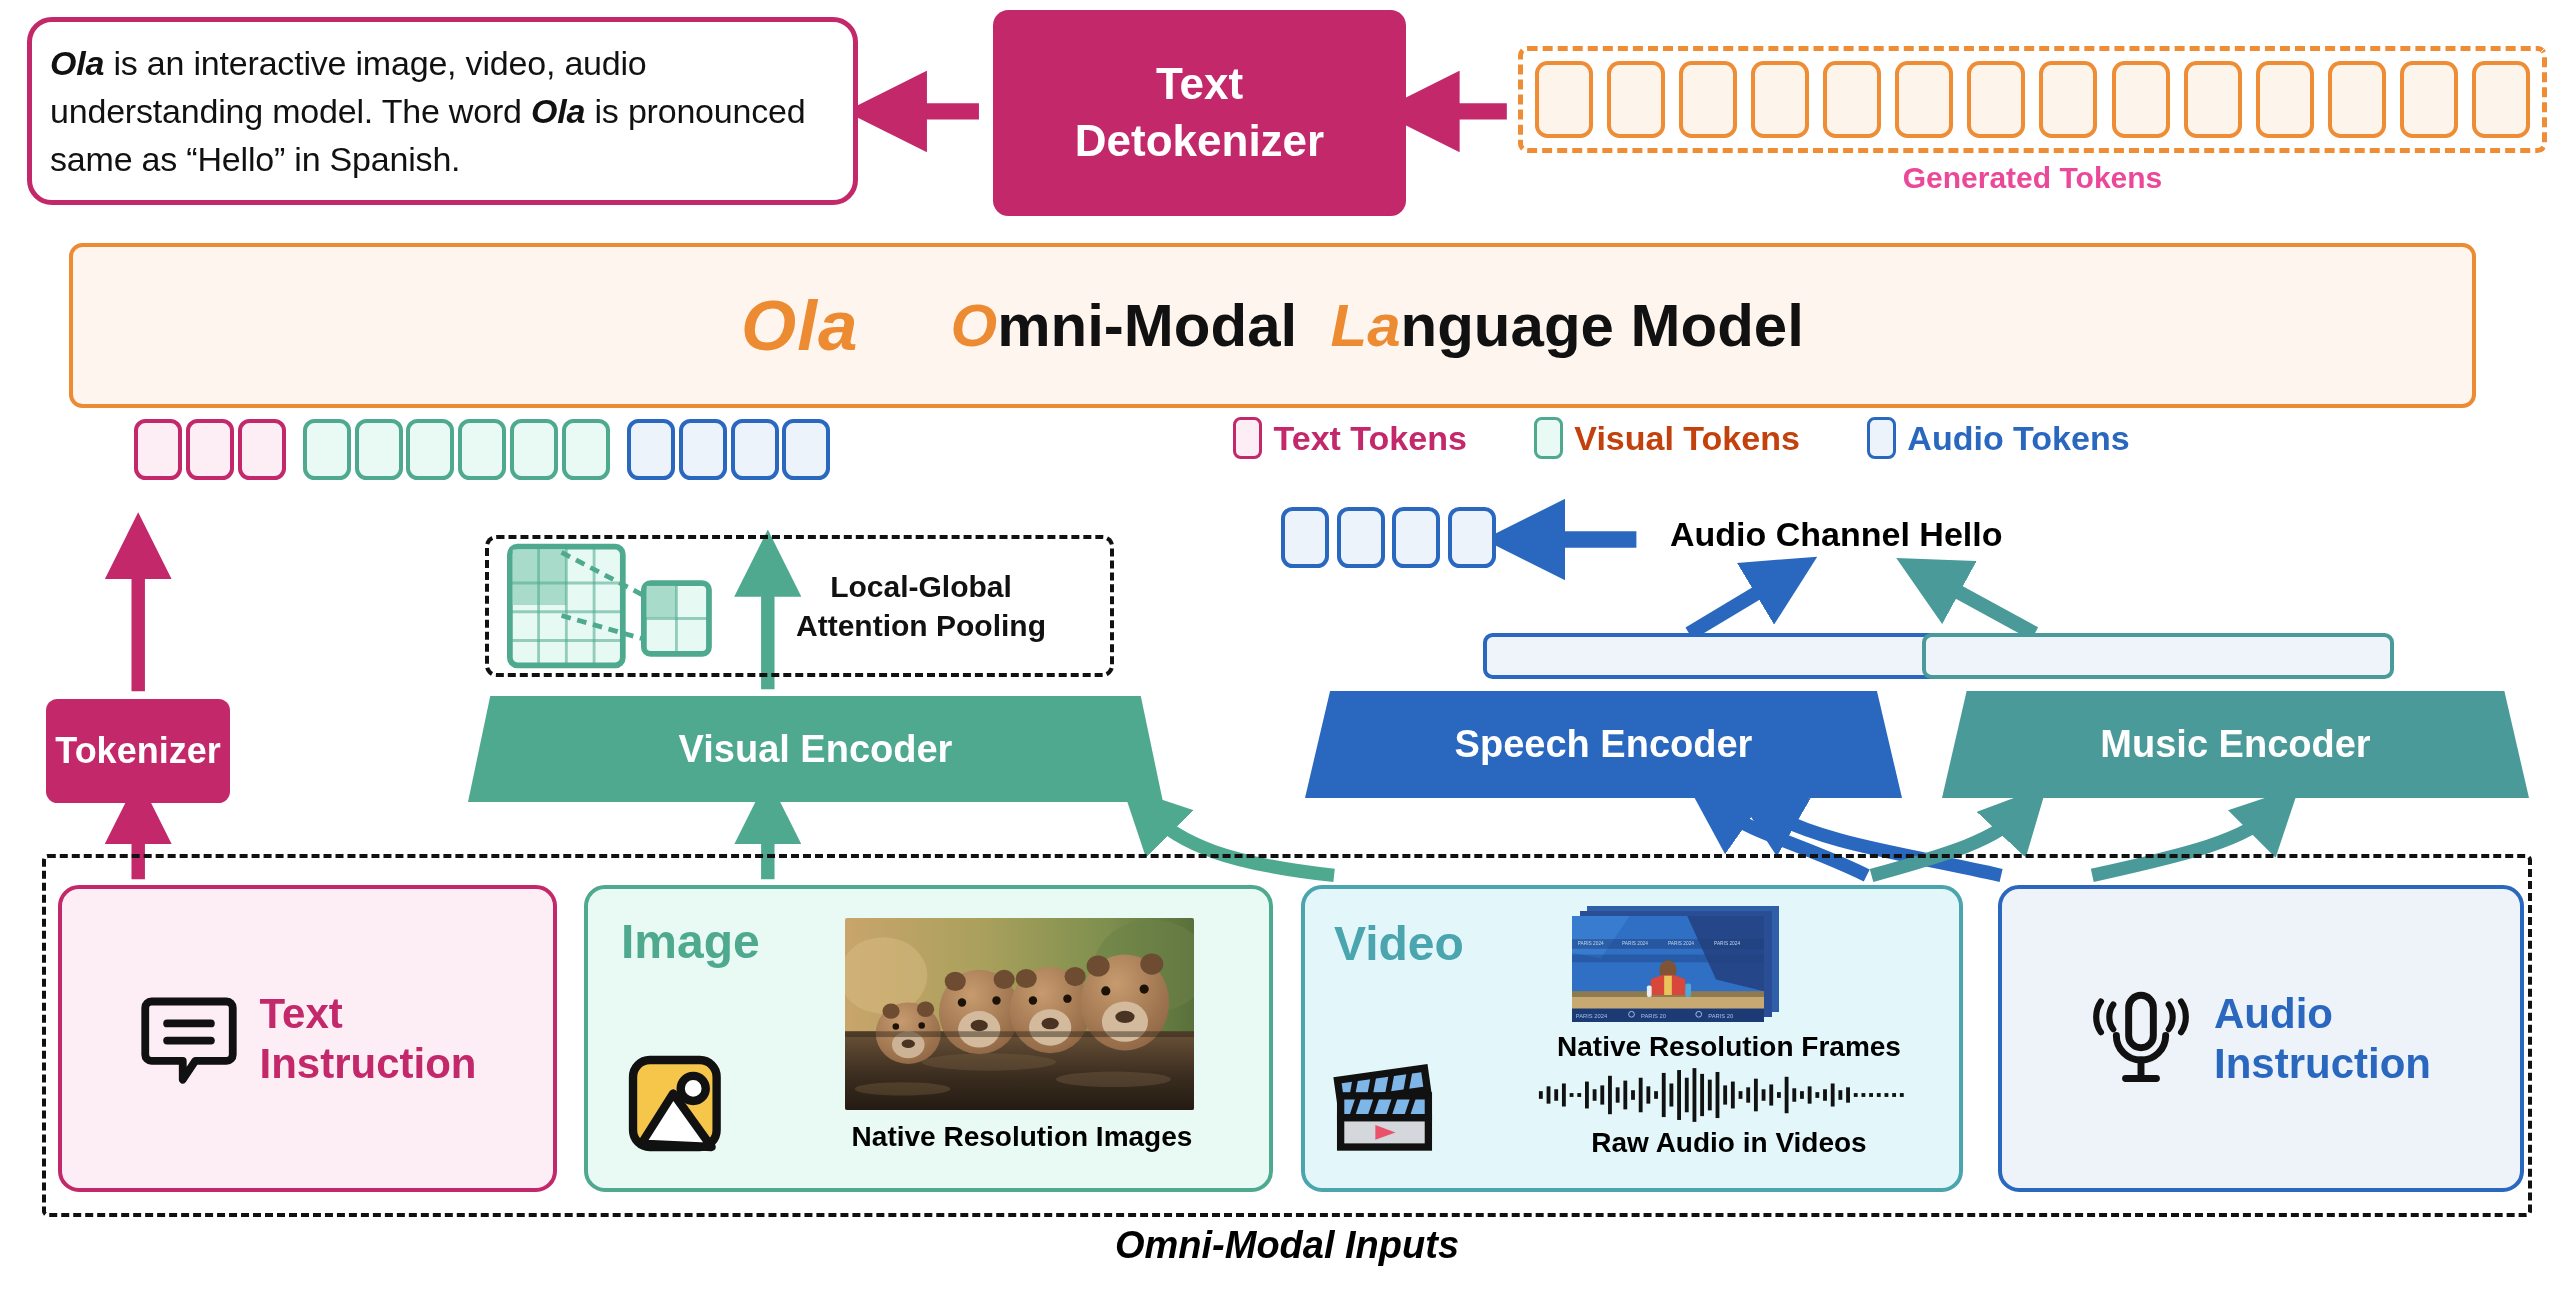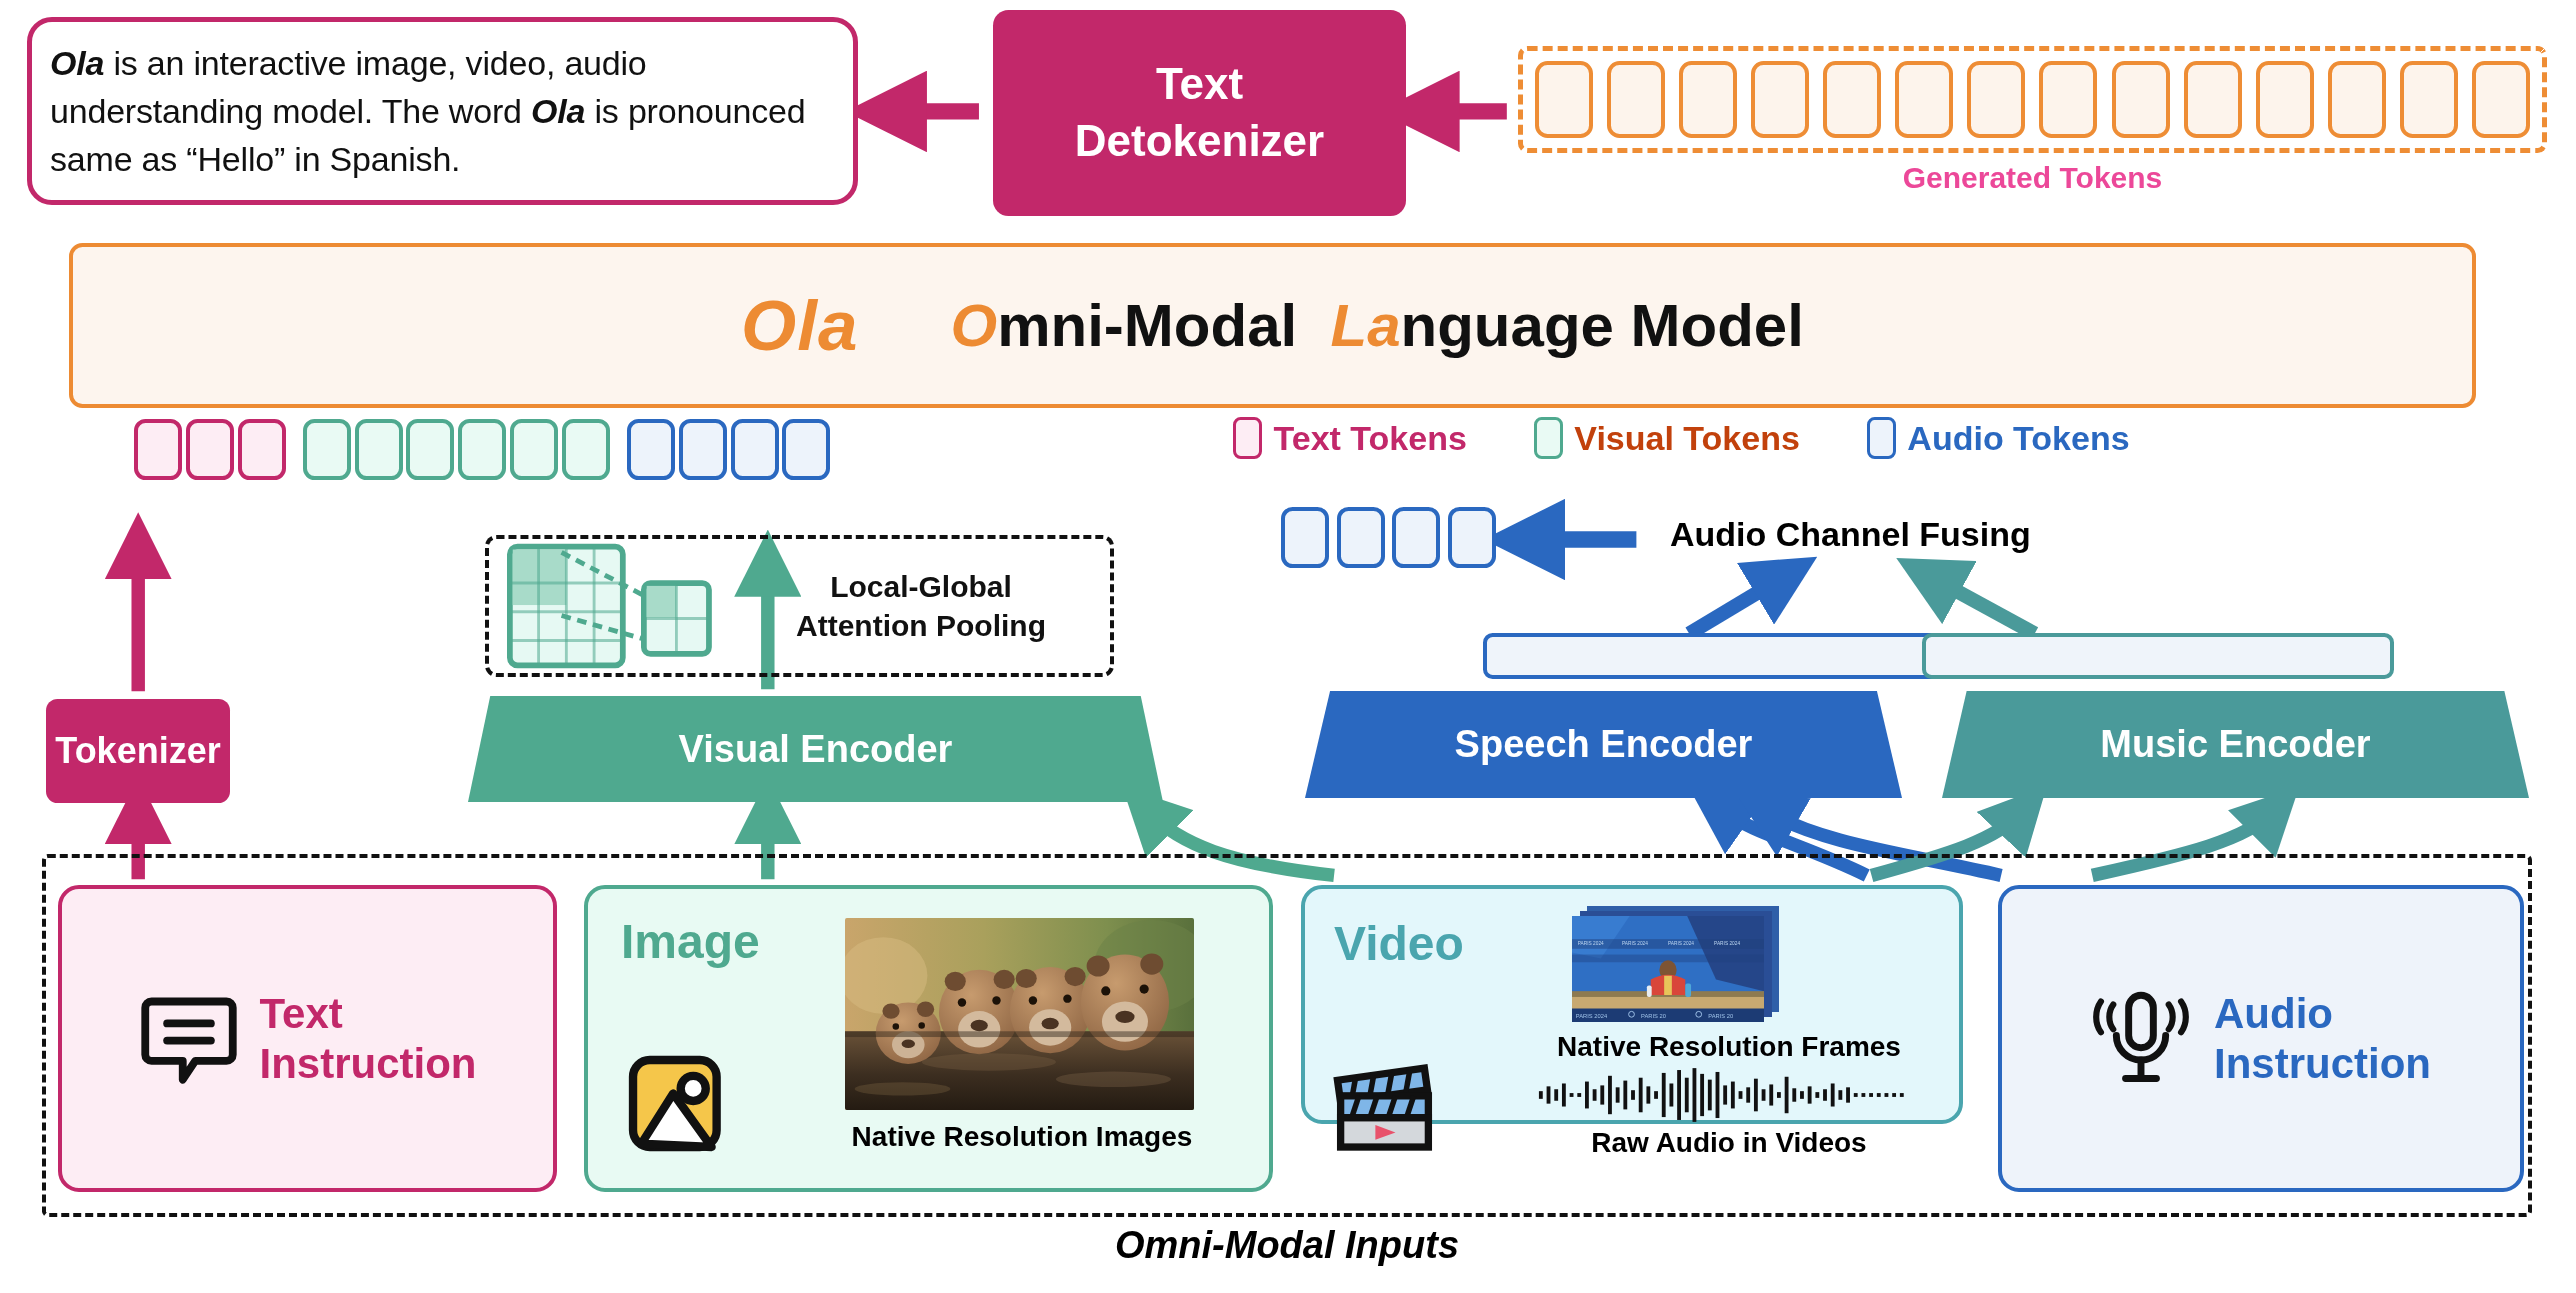--- a/index.html
+++ b/index.html
@@ -153,21 +153,21 @@
     display: flex; align-items: center; justify-content: center; gap: 21px;
   }
   #card-text .caption {
     font-size: 42px; font-weight: 800; color: #C2286A; line-height: 1.18;
   }
   #card-image {
     left: 584px; top: 885px; width: 689px; height: 307px;
     background: #E8FAF3; border-color: #4FA98F;
   }
   #card-video {
-    left: 1301px; top: 885px; width: 662px; height: 239px;
+    left: 1301px; top: 885px; width: 662px; height: 307px;
     background: #E3F7FB; border-color: #4AA5AE;
   }
   #card-audio {
     left: 1998px; top: 885px; width: 526px; height: 307px;
     background: #EEF3FA; border-color: #2A68C0;
     display: flex; align-items: center; justify-content: center; gap: 23px;
   }
   #card-audio .caption {
     font-size: 42px; font-weight: 800; color: #2A68C0; line-height: 1.18;
   }
@@ -305,21 +305,21 @@
       <div class="lbl">Audio Tokens</div>
     </div>
   </div>
 
   <div class="abs" id="fused-tokens">
     <div class="tok audio"></div>
     <div class="tok audio"></div>
     <div class="tok audio"></div>
     <div class="tok audio"></div>
   </div>
-  <div class="abs" id="acf-label">Audio Channel Fusing</div>
+  <div class="abs" id="acf-label">Audio Channel Hello</div>
 
   <div class="abs" id="lgap-box">
     <svg width="278" height="134" viewBox="0 0 290 140" style="margin-left:13.4px;">
       <rect x="8" y="8" width="118" height="124" rx="8" fill="#E6F9F3" stroke="#4FA98F" stroke-width="6"></rect>
       <rect x="11" y="11" width="56" height="58" fill="#A8DBC9"></rect>
       <line x1="8" y1="46" x2="126" y2="46" stroke="#4FA98F" stroke-width="3" opacity="0.55"></line>
       <line x1="8" y1="76" x2="126" y2="76" stroke="#4FA98F" stroke-width="3" opacity="0.55"></line>
       <line x1="8" y1="106" x2="126" y2="106" stroke="#4FA98F" stroke-width="3" opacity="0.55"></line>
       <line x1="38" y1="8" x2="38" y2="132" stroke="#4FA98F" stroke-width="3" opacity="0.55"></line>
       <line x1="67" y1="8" x2="67" y2="132" stroke="#4FA98F" stroke-width="3" opacity="0.55"></line>

